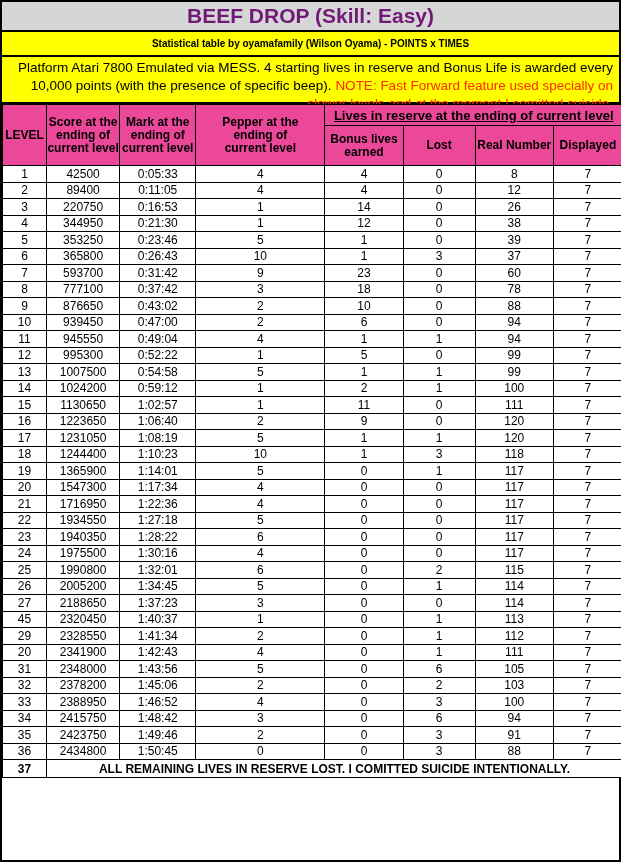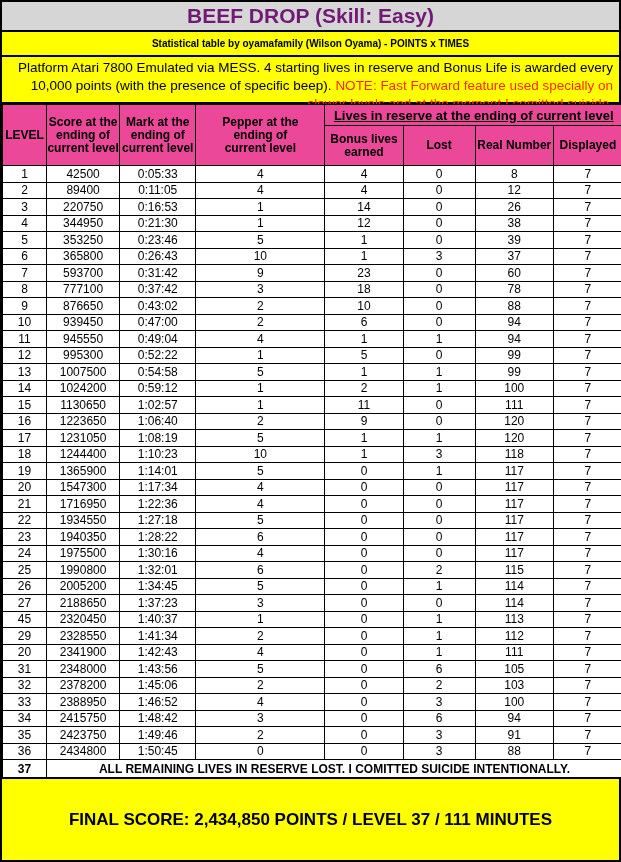--- a/index.html
+++ b/index.html
@@ -445,15 +445,14 @@
         </tr>
       </tbody>
     <tfoot>
       <tr>
         <td>37</td>
         <td colspan="7">ALL REMAINING LIVES IN RESERVE LOST. I COMITTED SUICIDE INTENTIONALLY.</td>
       </tr>
     </tfoot>
   </table>
 
-  <div class="final-band">FINAL SCORE: 2,434,850 POINTS / LEVEL 37 / 111 MINUTES</div>
 
 </div>
 
 </body></html>

